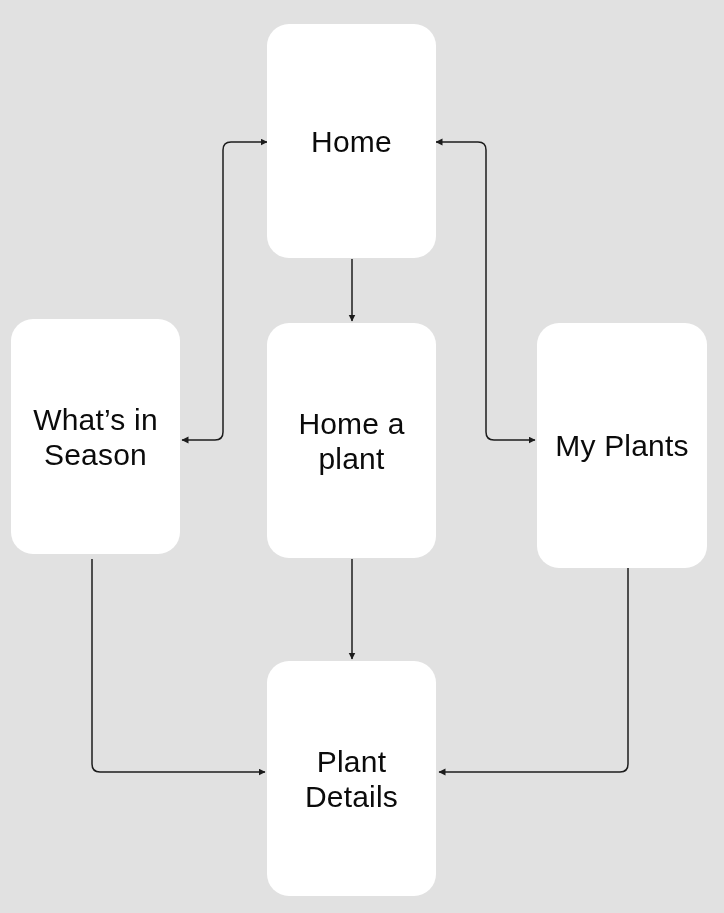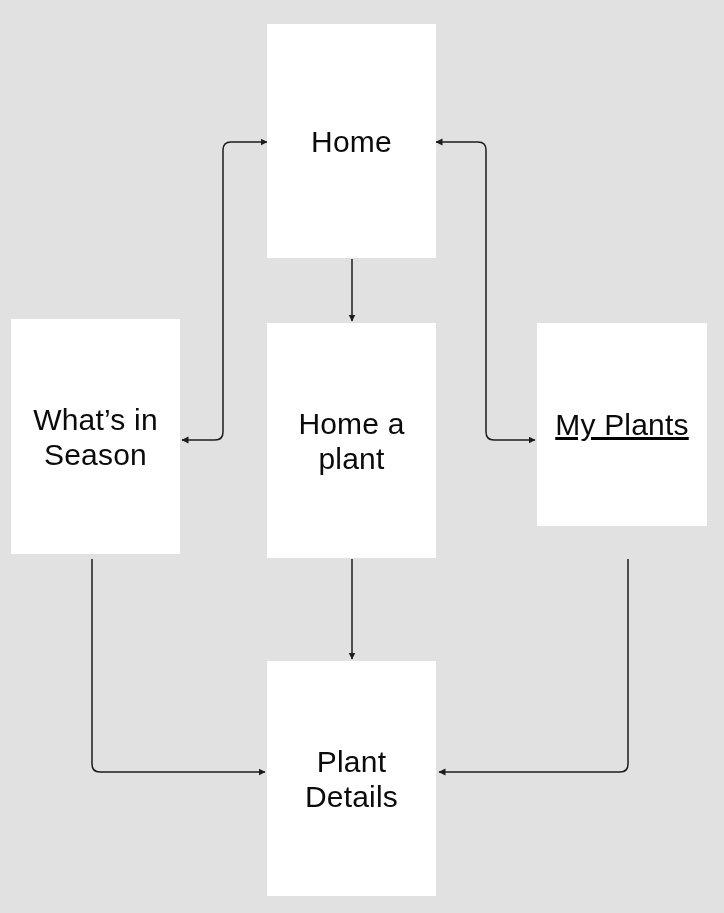--- a/index.html
+++ b/index.html
@@ -24,20 +24,21 @@
     height: 100%;
     pointer-events: none;
   }
   .node {
     position: absolute;
     background: var(--node-fill, #ffffff);
     display: flex;
     align-items: center;
     justify-content: center;
     box-sizing: border-box;
+    border-radius: 22px;
   }
   .node-label {
     color: var(--text, #0b0b0b);
     font-size: 30px;
     line-height: 35px;
     text-align: center;
     white-space: pre-line;
     letter-spacing: 0.2px;
   }
 </style>
@@ -69,21 +70,21 @@
   <div class="node" style="left: 11px; top: 319px; width: 169px; height: 235px;">
     <span class="node-label">What’s in
 Season</span>
   </div>
 
   <div class="node" style="left: 267px; top: 323px; width: 169px; height: 235px;">
     <span class="node-label">Home a
 plant</span>
   </div>
 
-  <div class="node" style="left: 537px; top: 323px; width: 170px; height: 203px; text-decoration: underline;">
+  <div class="node" style="left: 537px; top: 323px; width: 170px; height: 245px;">
     <span class="node-label">My Plants</span>
   </div>
 
   <div class="node" style="left: 267px; top: 661px; width: 169px; height: 235px;">
     <span class="node-label">Plant
 Details</span>
   </div>
 
 </div>
 

